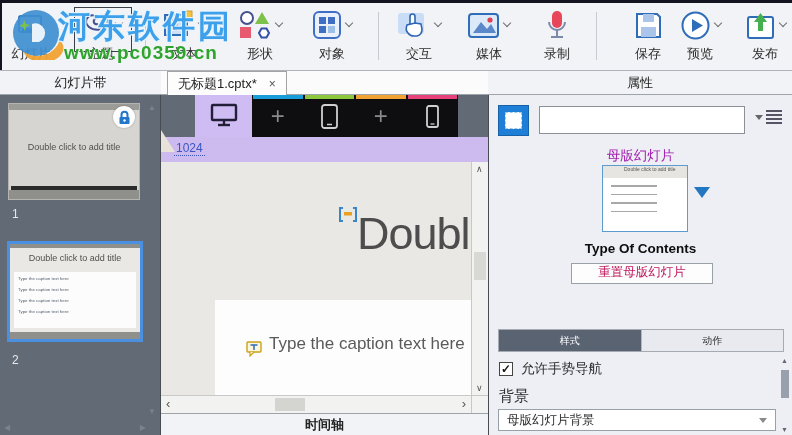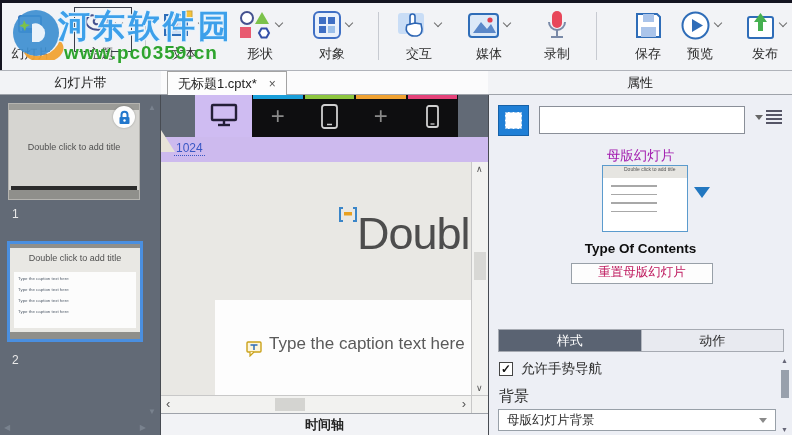--- a/index.html
+++ b/index.html
@@ -99,21 +99,21 @@
   .sec-label{position:absolute;left:0;width:100%;text-align:center;font-size:13.5px;color:#a21caf;}
   .mthumb{position:absolute;left:113px;top:70px;width:86px;height:67px;border:1px solid #5b9bcd;background:#fff;cursor:pointer;}
   .mthumb-hd{height:12px;background:#e6e5e1;text-align:center;overflow:hidden;}
   .tinytext{font-size:10px;color:#555;transform:scale(0.5);transform-origin:center top;white-space:nowrap;}
   .mline{height:1.5px;background:#a8a8a8;margin:7px 10px 0 8px;width:46px;}
   .mthumb-tri{position:absolute;left:205px;top:92px;width:0;height:0;border-left:8px solid transparent;border-right:8px solid transparent;border-top:11px solid #2277c0;cursor:pointer;}
   .toc-label{position:absolute;left:0;top:146px;width:100%;text-align:center;font-size:13.5px;font-weight:bold;color:#0e0e0e;}
   .pbtn{position:absolute;left:82px;width:142px;height:21px;background:#fdfdfd;border:1px solid #98a0a8;
         display:flex;align-items:flex-start;justify-content:center;font-size:12.5px;color:#be185d;cursor:pointer;}
   .ptabs{position:absolute;left:9px;top:234px;width:286px;height:23px;border:1px solid #a6aab2;display:flex;background:#e8eaf0;}
-  .ptab{flex:1;display:flex;align-items:center;justify-content:center;font-size:13px;color:#2e2e2e;cursor:pointer;border-left:1px solid #b4b8c0;}
+  .ptab{flex:1;display:flex;align-items:center;justify-content:center;font-size:10px;color:#2e2e2e;cursor:pointer;border-left:1px solid #b4b8c0;}
   .ptab:first-child{border-left:none;}
   .ptab.sel{background:#5a6372;color:#fff;}
   .chk-row{position:absolute;left:10px;top:265px;display:flex;align-items:center;gap:8px;}
   .chk{width:14px;height:14px;background:#fff;border:1.5px solid #444;display:flex;align-items:center;justify-content:center;
        font-size:12px;font-weight:bold;color:#111;cursor:pointer;line-height:1;}
   .chk-label{font-size:13.5px;color:#2e2e2e;}
   .bg-label{position:absolute;left:10px;top:292px;font-size:15px;color:#2e2e2e;}
   .pselect{position:absolute;left:9px;top:314px;width:278px;height:22px;background:#fff;border:1px solid #98a0a8;
            display:flex;align-items:center;padding:0 8px;font-size:12.5px;color:#2e2e2e;cursor:pointer;}
   .psel-arr{margin-left:auto;width:0;height:0;border-left:4px solid transparent;border-right:4px solid transparent;border-top:5px solid #8a8a8a;}

